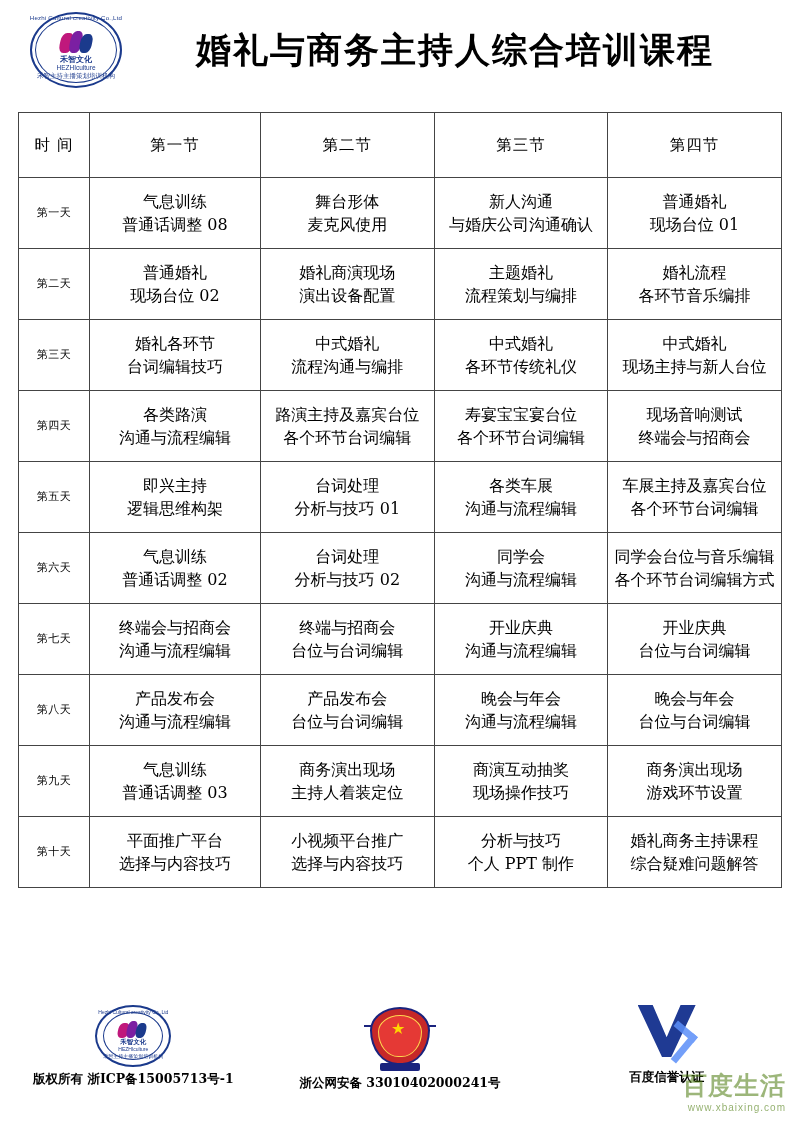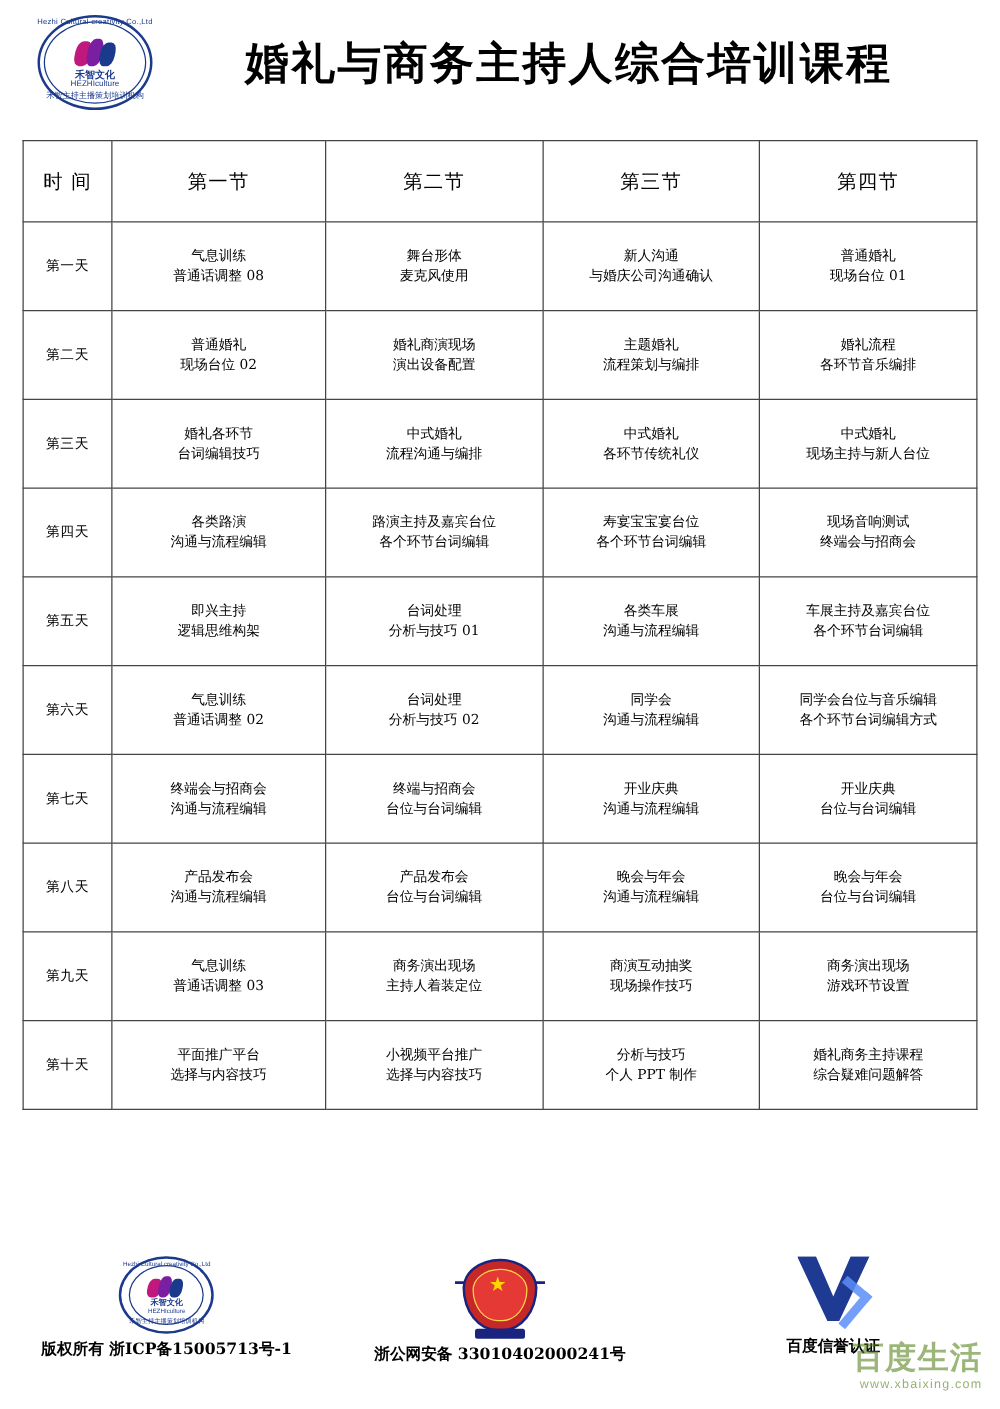--- a/index.html
+++ b/index.html
@@ -132,21 +132,21 @@
   table.schedule {
     width: 100%;
     border-collapse: collapse;
     table-layout: fixed;
   }
   table.schedule th,
   table.schedule td {
     border: 1px solid #444;
     text-align: center;
     vertical-align: middle;
-    font-size: 11px;
+    font-size: 16px;
     line-height: 1.45;
     padding: 6px 2px;
     font-family: "DejaVu Serif", "Liberation Serif", serif;
   }
   table.schedule th {
     height: 52px;
     font-weight: normal;
     font-size: 15.5px;
     letter-spacing: 1px;
   }

